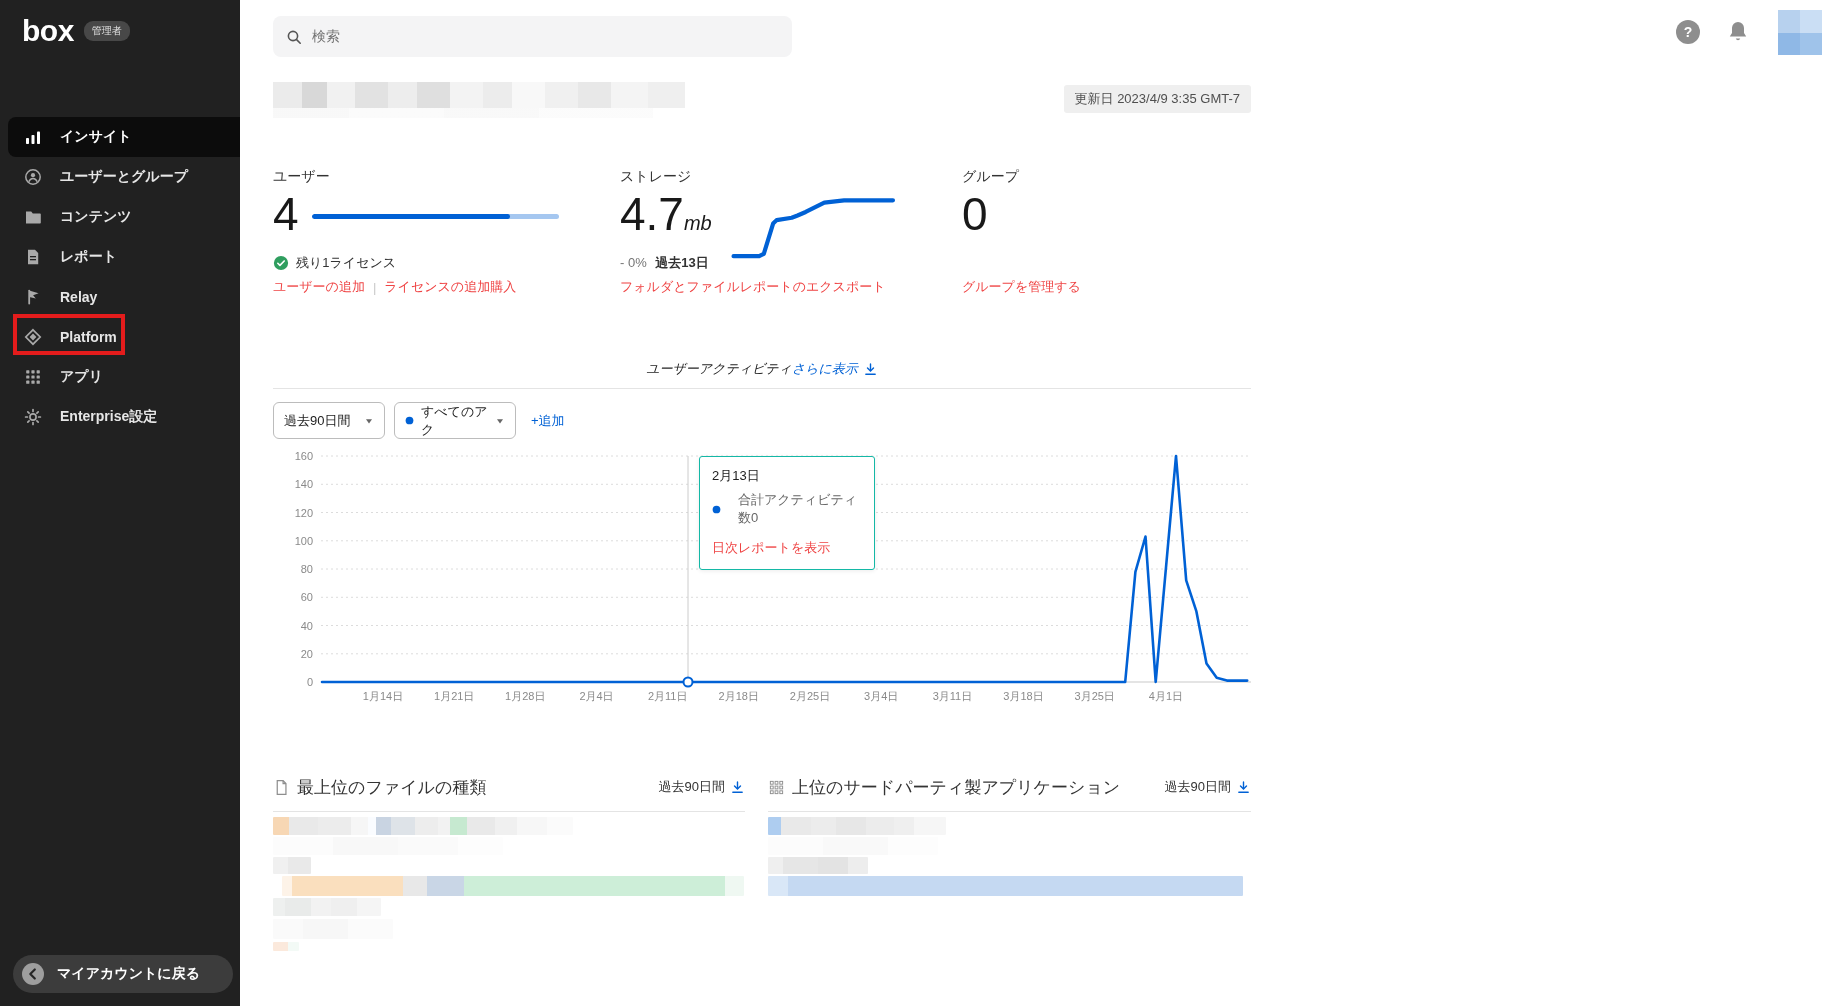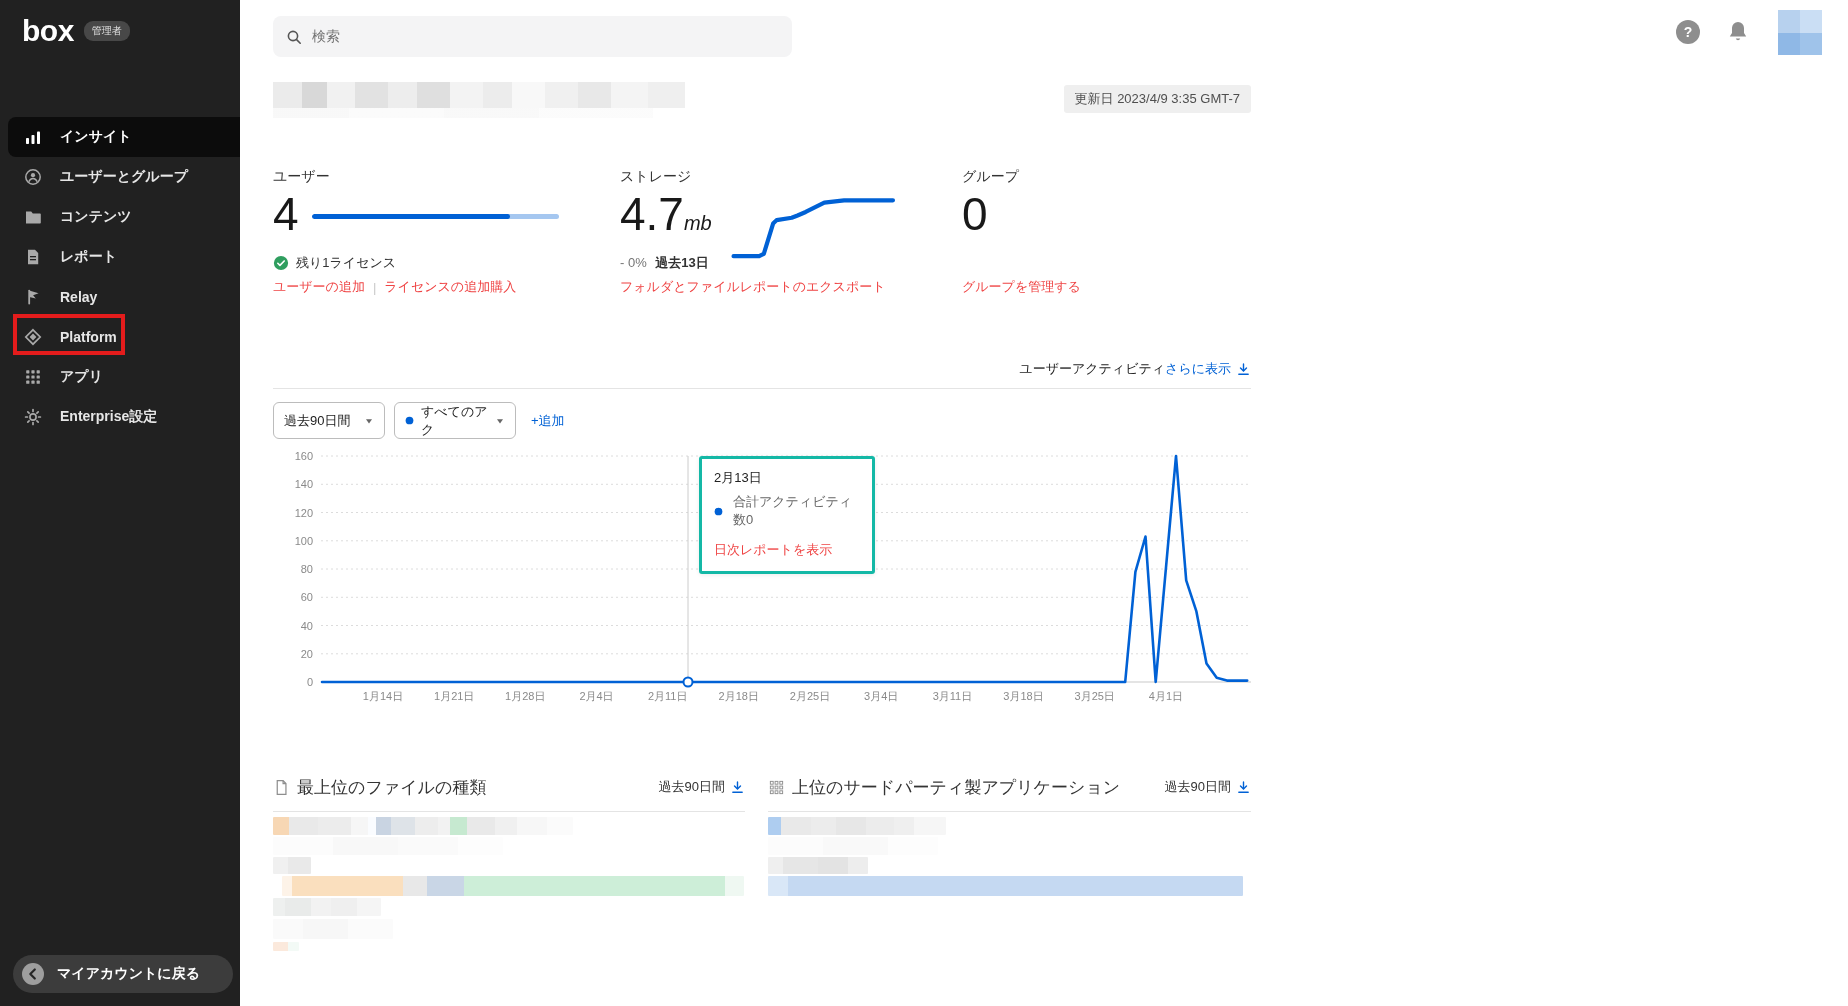--- a/index.html
+++ b/index.html
@@ -68,39 +68,39 @@
   .note-row .ic { width:16px; height:16px; } .note-row .ic svg{width:16px;height:16px;display:block;}
   .links-row { position:absolute; left:0; top:110px; font-size:13px; display:flex; align-items:center; }
   a.lnk { color:#ef4444; text-decoration:none; cursor:pointer; }
   .lnk-sep { color:#c9c9c9; margin:0 8px; }
   .spark { position:absolute; left:106px; top:30px; width:178px; height:64px; }
   .change-row { position:absolute; left:0; top:86px; font-size:13px; }
   .change-row .chg { color:#767676; } .change-row .per { color:#333; font-weight:bold; margin-left:5px; }
 
   
   .sec-head { position:absolute; left:0; top:360px; width:978px; display:flex;
-    justify-content:flex-end; align-items:center; }
+    justify-content:center; align-items:center;font-style:italic; }
   .sec-title { font-size:13px; color:#222; }
   .show-more { display:flex; align-items:center; gap:5px; font-size:13px; color:#0061d5; cursor:pointer; }
   .show-more .ic { width:15px; height:15px; color:#0061d5; } .show-more .ic svg{width:15px;height:15px;display:block;}
   .sec-divider { position:absolute; left:0; top:388px; width:978px; border-top:1px solid #e4e4e4; }
   .filters { position:absolute; left:0; top:402px; display:flex; align-items:center; gap:9px; }
   .dropdown { height:37px; border:1px solid #bcbcbc; border-radius:6px; background:#fff; display:flex;
     align-items:center; padding:0 10px; font-size:13px; color:#222; cursor:pointer; gap:7px; }
   .dropdown .caret { width:10px; height:10px; margin-left:auto; } .dropdown .caret svg{width:10px;height:10px;display:block;}
   .dropdown .dot { width:9px; height:9px; } .dropdown .dot svg{width:9px;height:9px;display:block;}
   .dd-range { width:112px; } .dd-type { width:122px; }
   .add-link { font-size:13px; color:#0061d5; cursor:pointer; margin-left:6px; }
 
   .chart-wrap { position:absolute; left:0; top:448px; width:978px; height:262px; }
   .tooltip { position:absolute; left:426px; top:8px; width:176px; background:#fff;
-    border:3px solid #14b8a6; border-radius:3px; box-shadow:0 1px 4px rgba(0,0,0,.08);
+    border:1px solid #14b8a6; border-radius:3px; box-shadow:0 1px 4px rgba(0,0,0,.08);
     padding:10px 12px 12px; }
   .tooltip .t-date { font-size:13px; color:#222; }
-  .tooltip .t-row { display:flex; align-items:center; gap:10px; margin-top:6px; font-size:13px; color:#666; }
+  .tooltip .t-row { display:flex; align-items:center; gap:17px; margin-top:6px; font-size:13px; color:#666; }
   .tooltip .t-row .ic { width:9px; height:9px; } .tooltip .t-row .ic svg{width:9px;height:9px;display:block;}
   .tooltip .t-link { display:block; margin-top:12px; font-size:13px; }
 
   
   .card { position:absolute; top:776px; }
   .files-card { left:0; width:472px; }
   .apps-card { left:495px; width:483px; }
   .card-head { display:flex; justify-content:space-between; align-items:center; height:22px; }
   .card-title { display:flex; align-items:center; gap:7px; font-size:17px; color:#333; }
   .card-title .ic { width:17px; height:17px; color:#8e8e8e; } .card-title .ic svg{width:17px;height:17px;display:block;}

